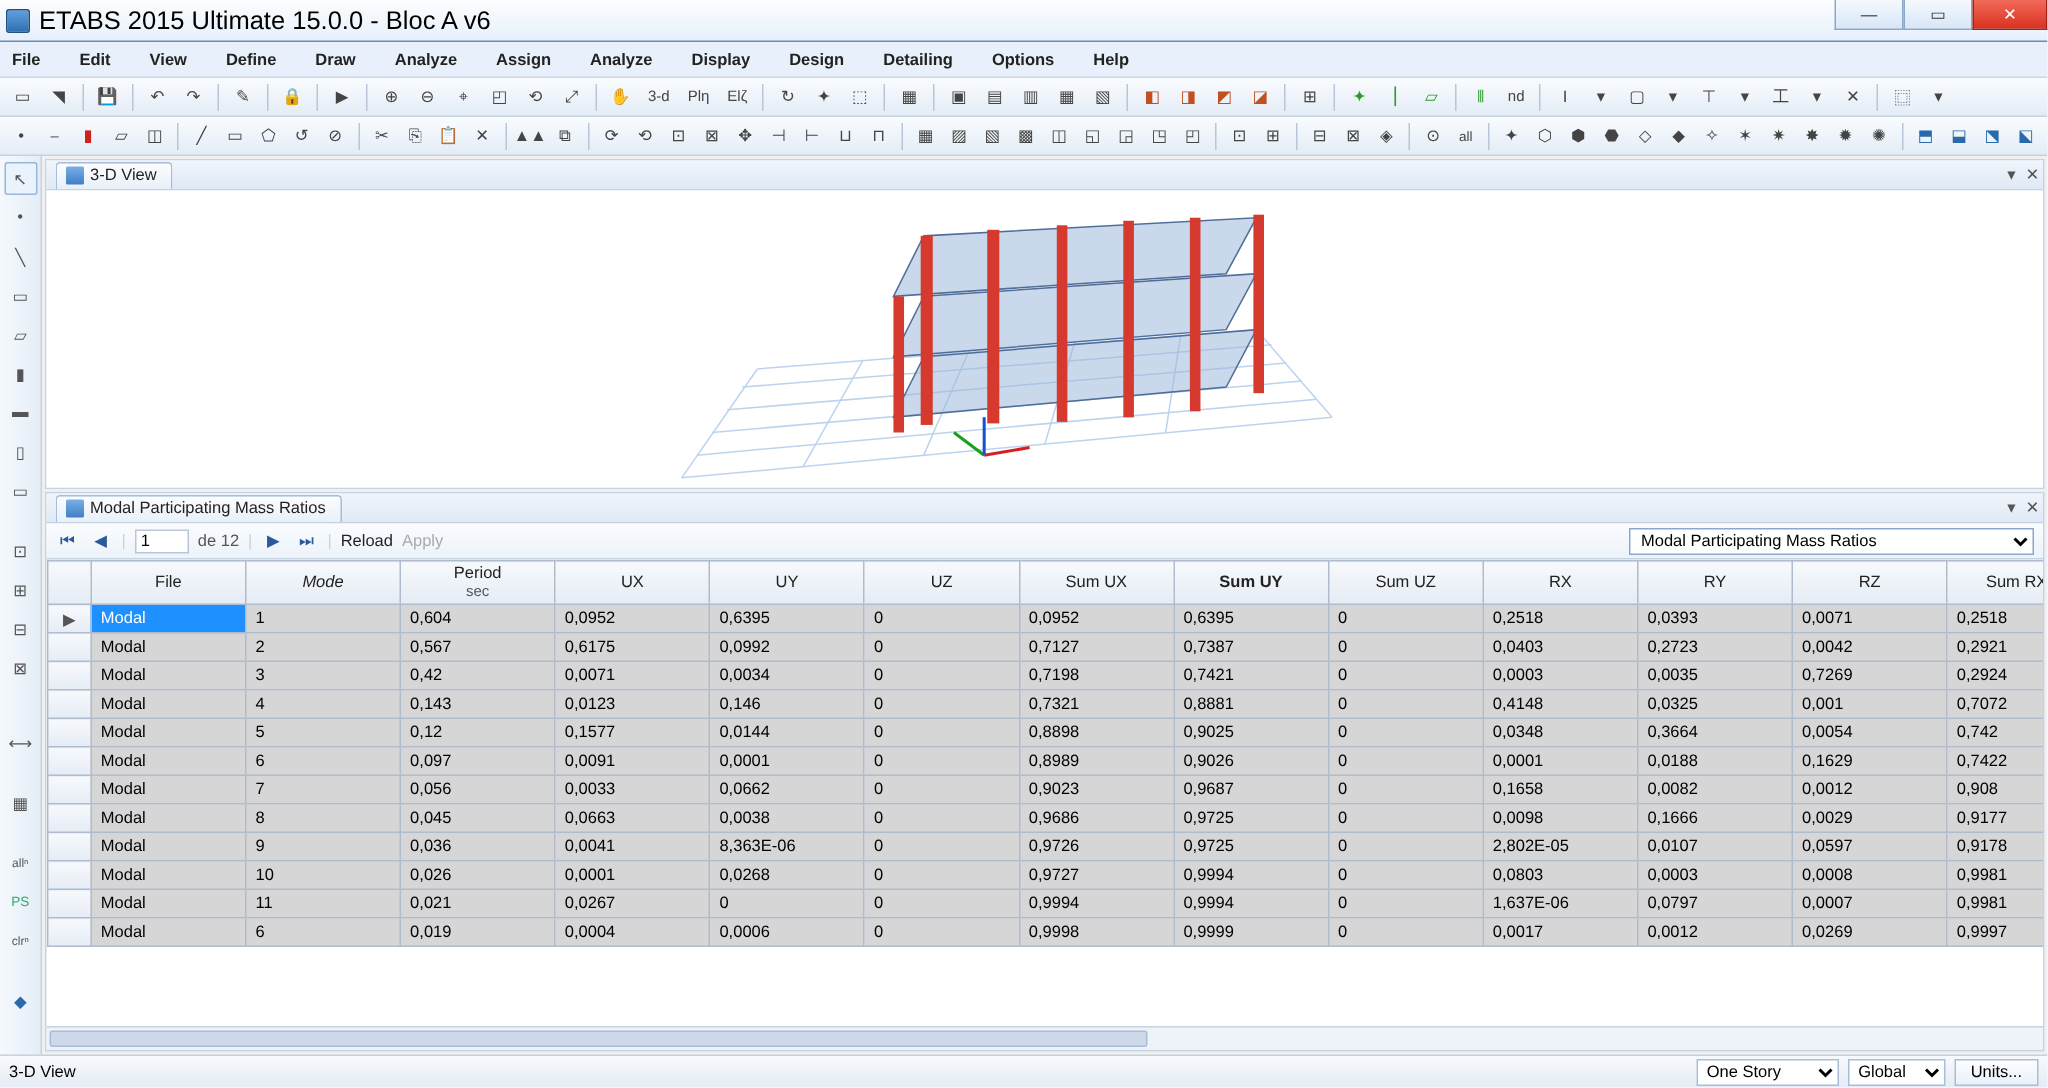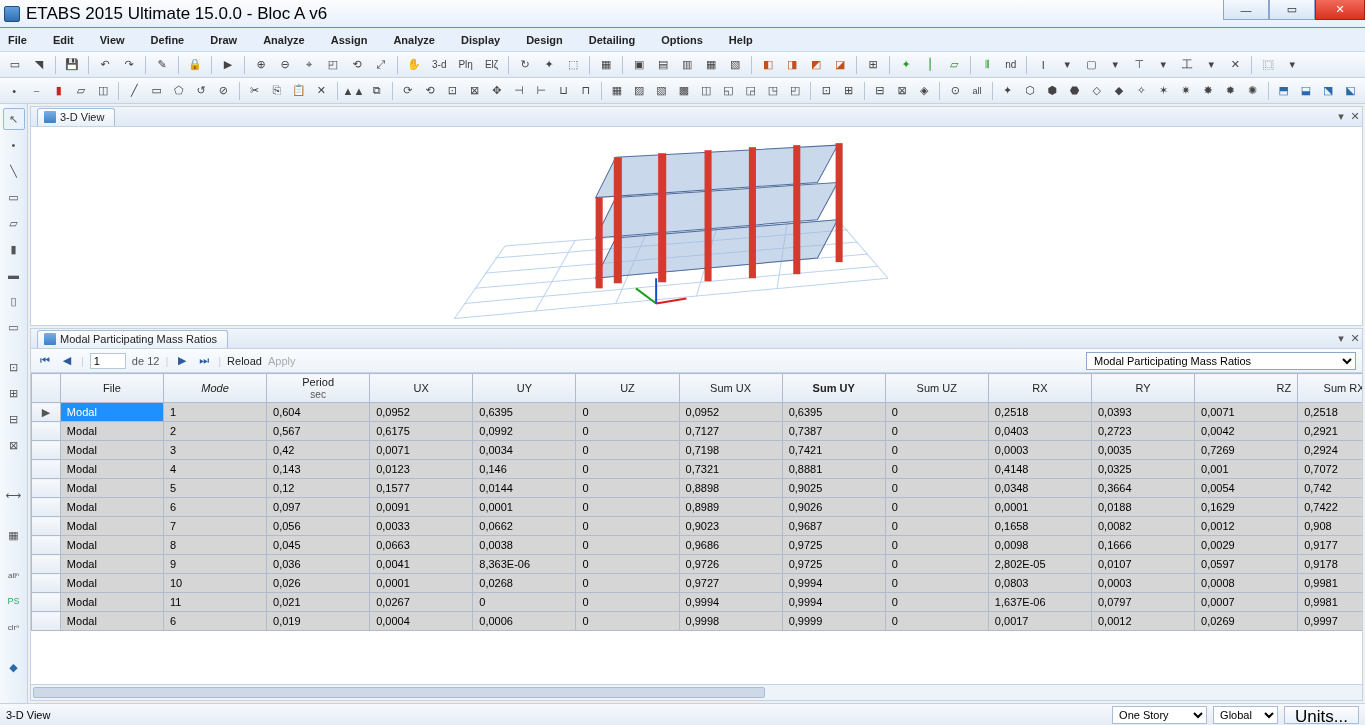--- a/index.html
+++ b/index.html
@@ -171,21 +171,21 @@
 .statusbar {
   height: 22px;
   background: linear-gradient(#f7f9fc,#e5ecf5);
   border-top:1px solid #c5d2e2;
   display:flex;align-items:center;
   padding:0 6px;
   gap:6px;
 }
 .statusbar .spacer{flex:1;}
 .status-combo { height:18px;border:1px solid #a7bdd8;font-size:11px;background:#fff;padding:0 2px;}
-.status-btn { height:18px;border:1px solid #a7bdd8;font-size:17px;background:linear-gradient(#fdfdfe,#e8f0f9);padding:0 10px;cursor:pointer;}
+.status-btn { height:18px;border:1px solid #a7bdd8;font-size:11px;background:linear-gradient(#fdfdfe,#e8f0f9);padding:0 10px;cursor:pointer;}
 .th-sub { font-size:10px;color:#555;}
 </style>
 </head>
 <body>
 
 <div class="titlebar">
   <div class="app-icon"></div>
   <div class="title">ETABS 2015 Ultimate 15.0.0 - Bloc A v6</div>
   <div class="win-controls">
     <div class="win-btn">—</div>
@@ -467,21 +467,21 @@
                 <th style="width: 100px; font-style: italic;">Mode</th>
                 <th style="width: 100px;">Period<br><span class="th-sub">sec</span></th>
                 <th style="width: 100px;">UX</th>
                 <th style="width: 100px;">UY</th>
                 <th style="width: 100px;">UZ</th>
                 <th style="width: 100px;">Sum UX</th>
                 <th style="width: 100px; font-weight: bold;">Sum UY</th>
                 <th style="width: 100px;">Sum UZ</th>
                 <th style="width: 100px;">RX</th>
                 <th style="width: 100px;">RY</th>
-                <th style="width: 100px; text-align: right;">RZ</th>
+                <th style="width: 100px;">RZ</th>
                 <th style="width: 90px;">Sum RX</th>
               </tr>
             </thead>
           <tbody id="tbody">
               <tr class="sel">
                 <td class="rowhead">▶</td>
                 <td class="case">Modal</td>
                 <td>1</td>
                 <td>0,604</td>
                 <td>0,0952</td>

